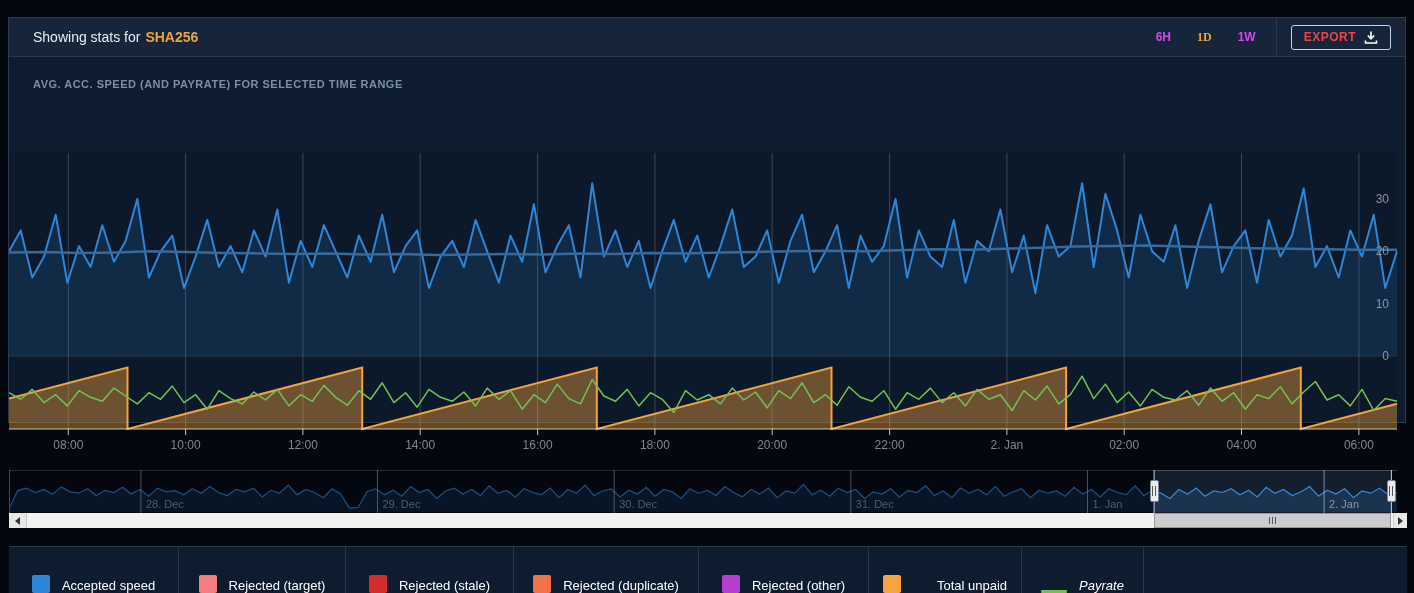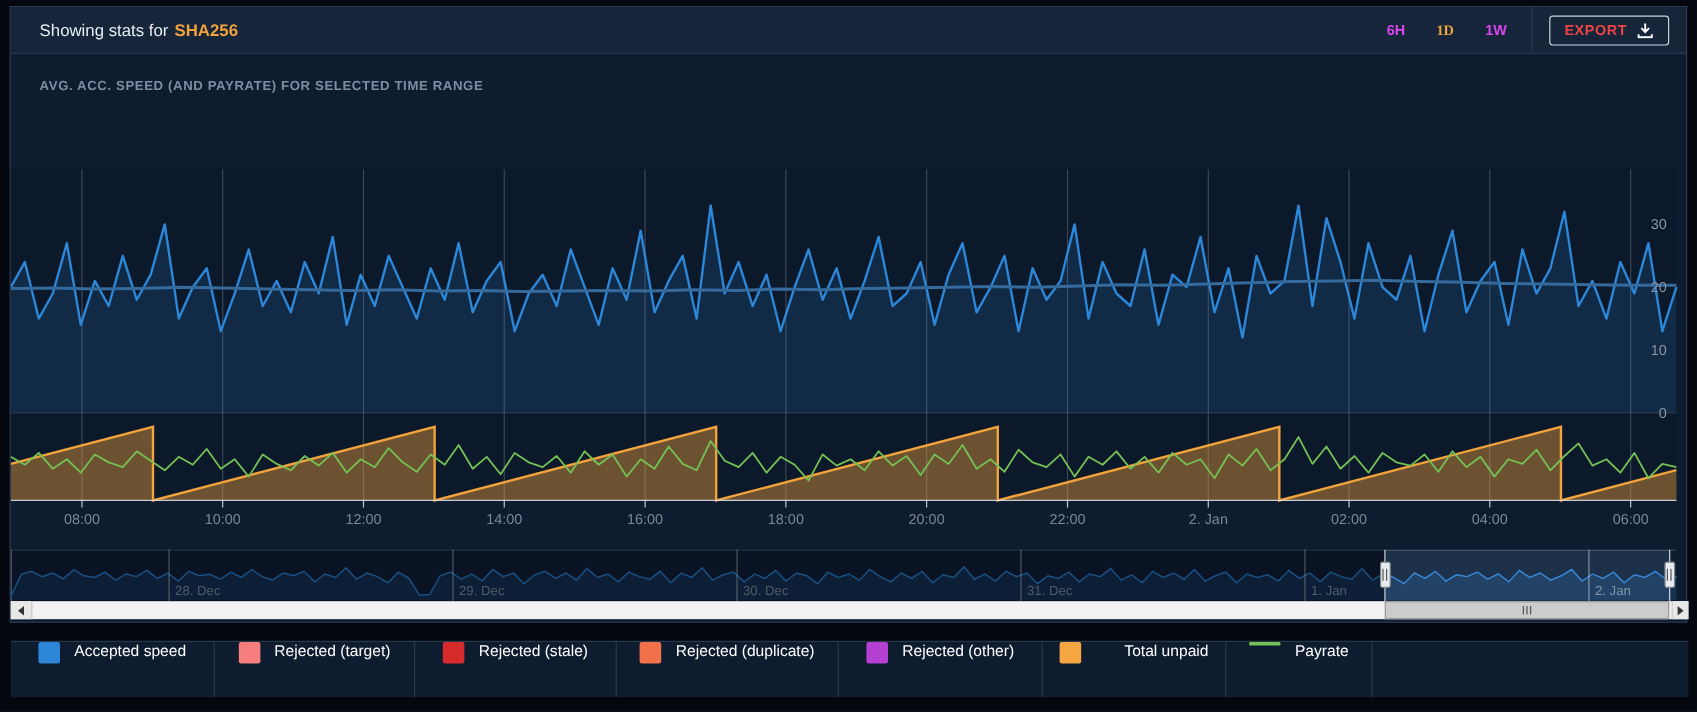--- a/index.html
+++ b/index.html
@@ -5,22 +5,22 @@
   * { box-sizing: border-box; margin: 0; padding: 0; }
   html,body { width: 1414px; height: 593px; }
   body {
     background: #04070d;
     font-family: "Liberation Sans", sans-serif;
     position: relative;
     overflow: hidden;
     color: #fff;
   }
   #panel {
-    position: absolute; left: 8px; top: 5px;
-    width: 1398px; height: 514px;
+    position: absolute; left: 8px; top: 17px;
+    width: 1398px; height: 406px;
     background: #0e1c2f;
     border: 1px solid #2a3b52;
   }
   
   #header {
     position: absolute; left: 0; top: 0; width: 100%; height: 39px;
     background: #16253a;
     border-bottom: 1px solid #26384e;
     display: flex; align-items: center;
   }
@@ -77,21 +77,21 @@
   }
   #sb-thumb i { display: block; width: 1px; height: 7px; background: #555; }
   
   #legend {
     position: absolute; left: 0; top: 528px; width: 1398px; height: 47px;
     display: flex; background: #0e1c2f;
     border-top: 1px solid #273849;
   }
   .legend-cell {
     border-right: 1px solid #273849;
-    display: flex; align-items: flex-start; justify-content: center; gap: 12px;
+    display: flex; align-items: flex-end; justify-content: center; gap: 12px;
     cursor: pointer; flex: 0 0 auto;
   }
   .legend-cell:last-child { border-right: none; flex: 1 1 auto; }
   .legend-swatch { width: 18px; height: 18px; border-radius: 2px; }
   .legend-line { width: 26px; height: 3px; border-radius: 1px; }
   .legend-label { font-size: 13px; color: #fff; }
 </style>
 </head>
 <body>
 
@@ -239,20 +239,20 @@
         <span class="legend-label">Rejected (duplicate)</span>
       </div>
       <div class="legend-cell" style="flex-basis: 170px;">
         <span class="legend-swatch" style="background: rgb(180, 63, 209);"></span>
         <span class="legend-label">Rejected (other)</span>
       </div>
       <div class="legend-cell" style="flex-basis: 153px; gap: 36px;">
         <span class="legend-swatch" style="background: rgb(245, 166, 67);"></span>
         <span class="legend-label">Total unpaid</span>
       </div>
-      <div class="legend-cell" style="flex-basis: 122px;">
+      <div class="legend-cell" style="flex-basis: 122px; font-style: italic;">
         <span class="legend-line" style="background: rgb(116, 192, 84);"></span>
         <span class="legend-label">Payrate</span>
       </div>
       <div class="legend-cell"></div>
     </div>
 
 </div>
 
 </body></html>

